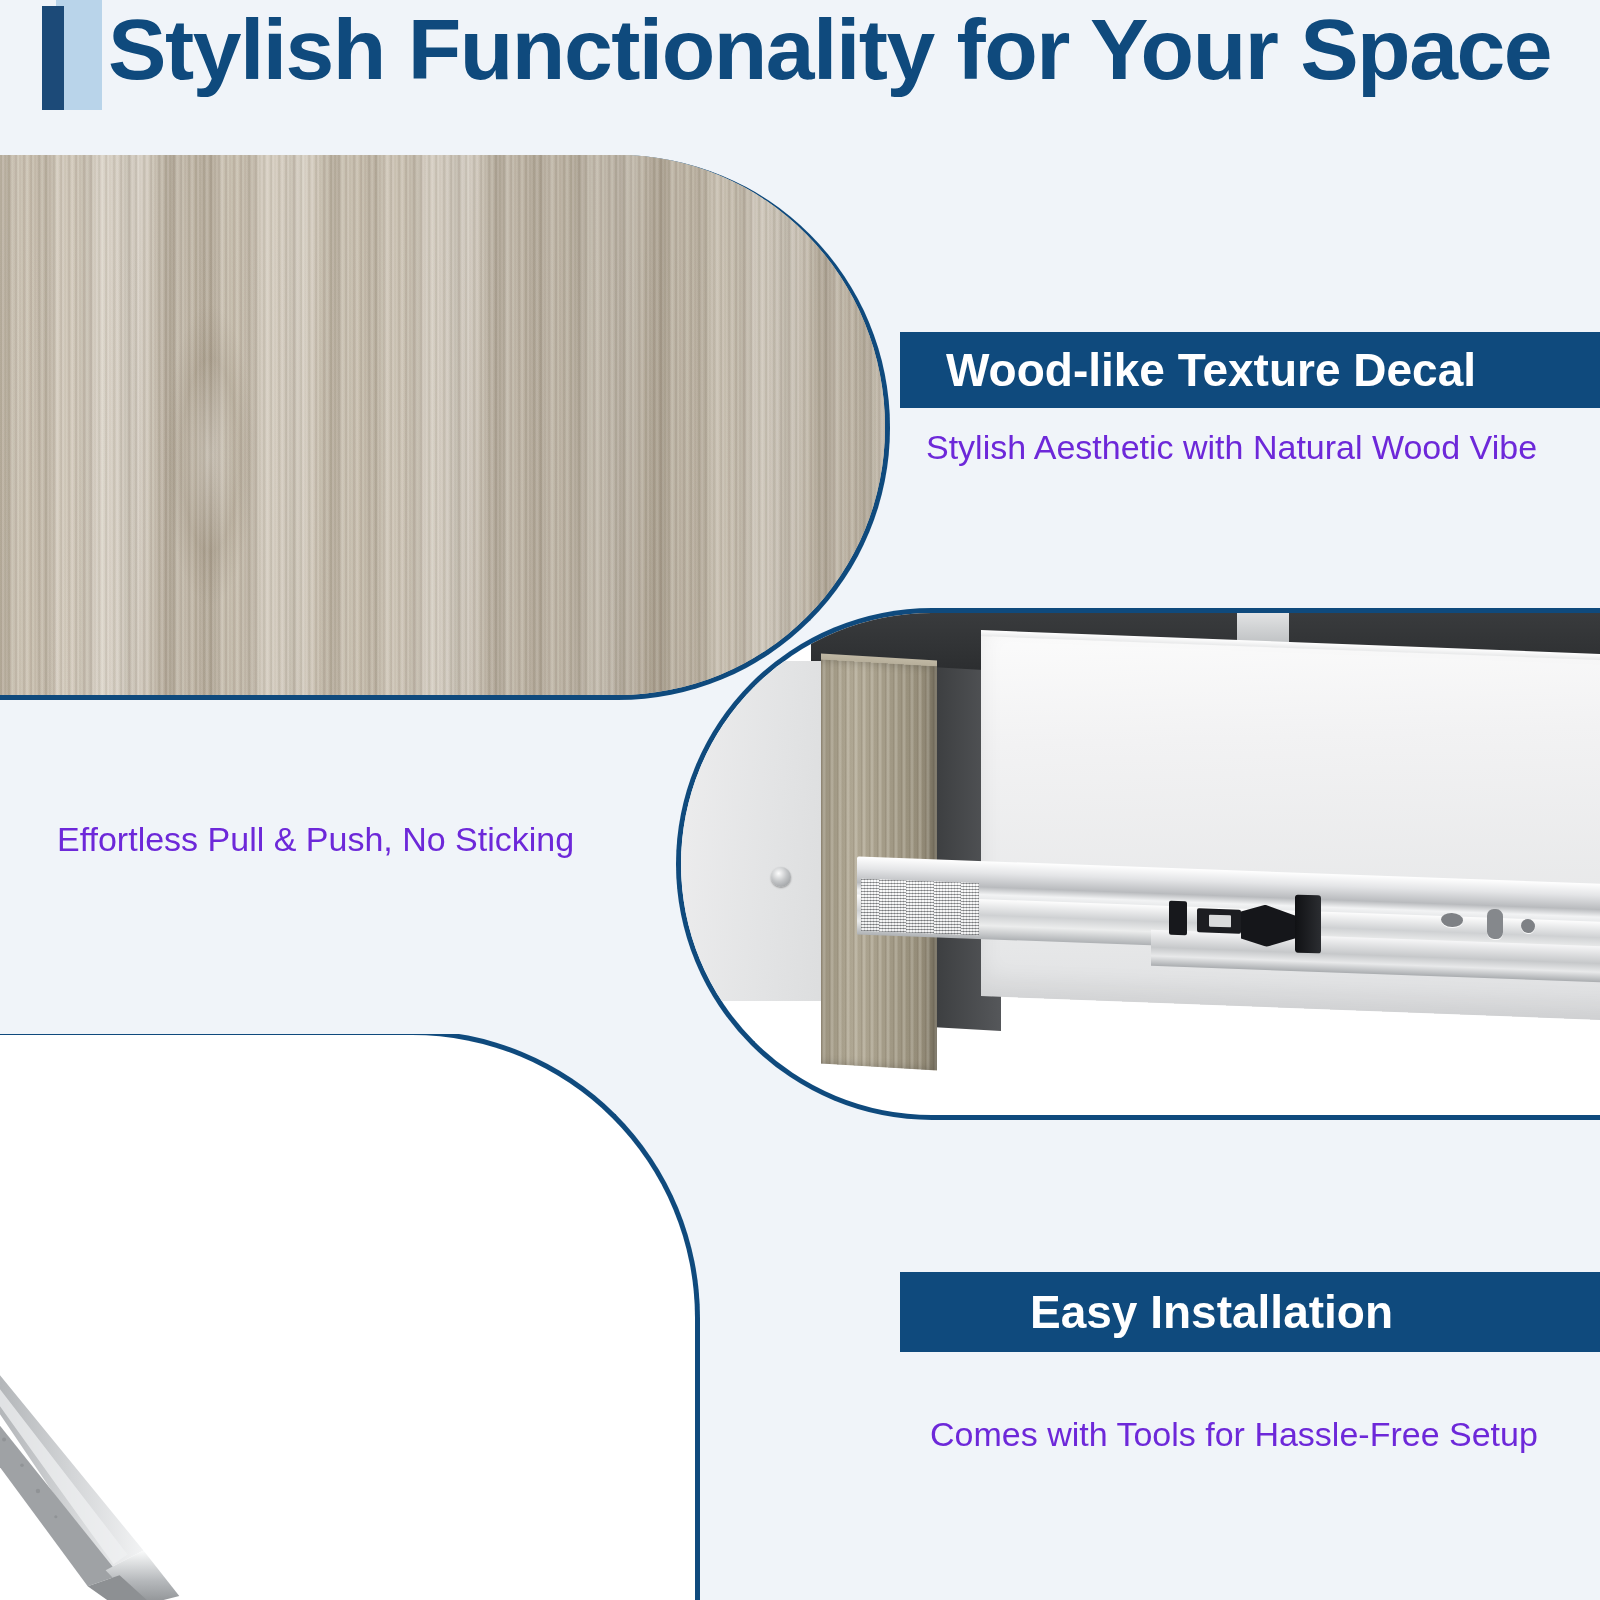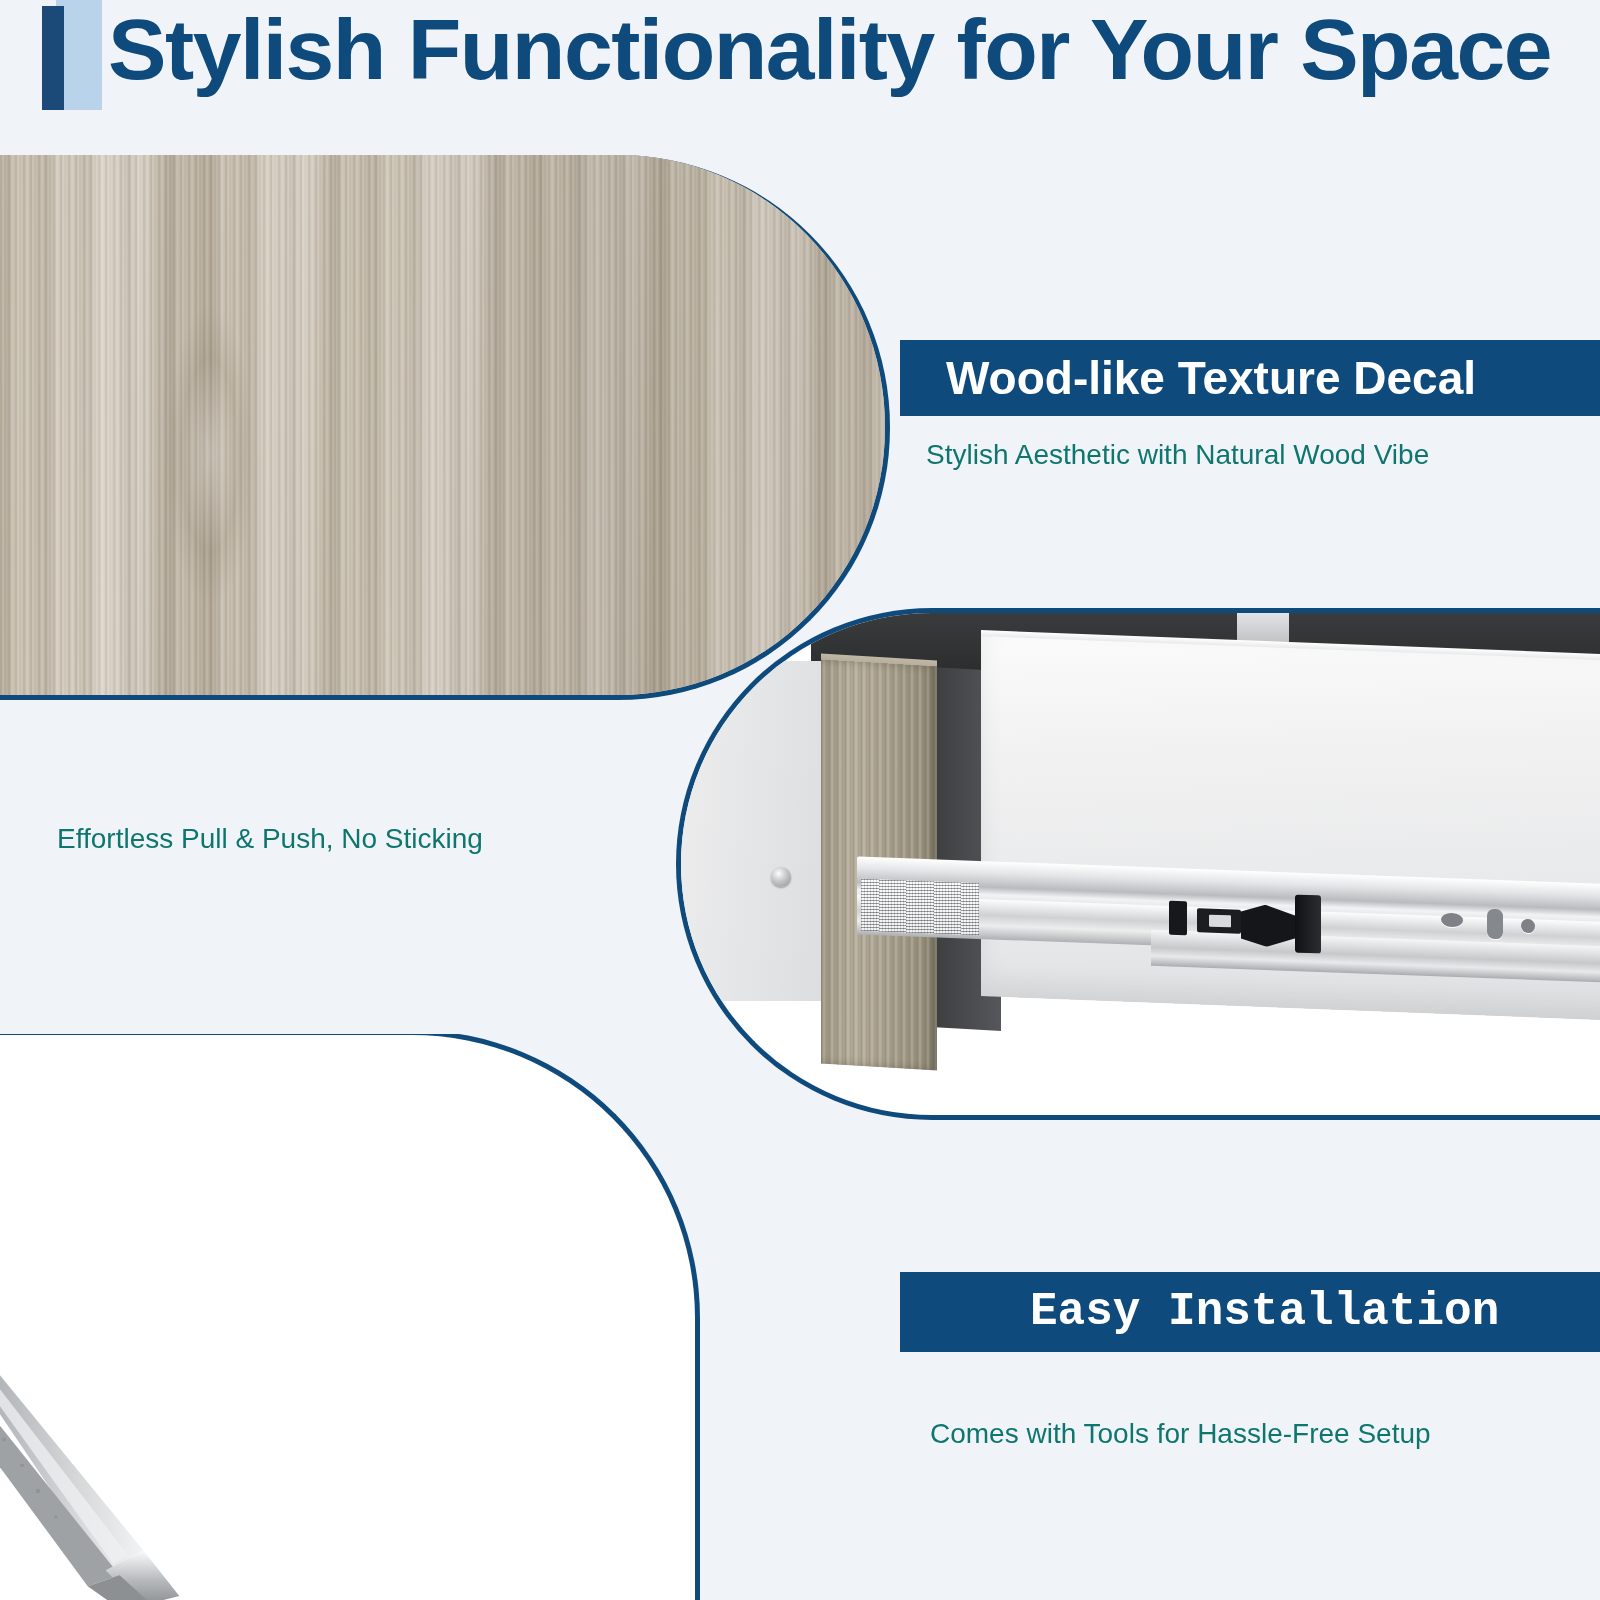--- a/index.html
+++ b/index.html
@@ -221,35 +221,35 @@
 
   
   .feature{ position:absolute; }
   .feature-band{
     background:#0f4a7d; color:#ffffff;
     font-size:46px; font-weight:bold;
     display:flex; align-items:center;
     letter-spacing:0px;
   }
   .feature-sub{
-    color:#0f766e; font-size:28px;
+    color:#6d28d9; font-size:34px;
     display:flex; align-items:center;
     background:#f0f4f9;
   }
 
-  #feature-1{ left:900px; top:340px; width:700px; }
+  #feature-1{ left:900px; top:332px; width:700px; }
   #feature-1 .feature-band{ height:76px; padding-left:46px; }
   #feature-1 .feature-sub { height:78px; padding-left:26px; }
 
   #feature-2{ left:0px; top:800px; width:660px; }
   #feature-2 .feature-band{ height:80px; padding-left:72px; }
   #feature-2 .feature-sub { height:78px; padding-left:57px; }
 
   #feature-3{ left:900px; top:1272px; width:700px; }
-  #feature-3 .feature-band{ height:80px; padding-left:130px;font-family:Liberation Mono, monospace; }
+  #feature-3 .feature-band{ height:80px; padding-left:130px; }
   #feature-3 .feature-sub { height:78px; padding-left:30px;margin-top:43px; }
 
   
   #left-white-fill{
     position:absolute; left:0; top:958px; width:600px; height:76px;
     background:#f0f4f9;
   }
 </style>
 </head>
 <body>

